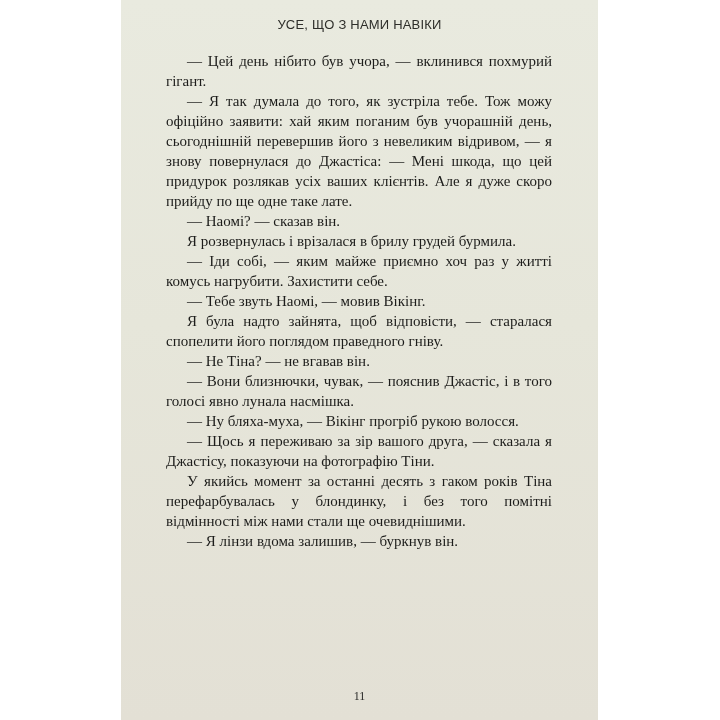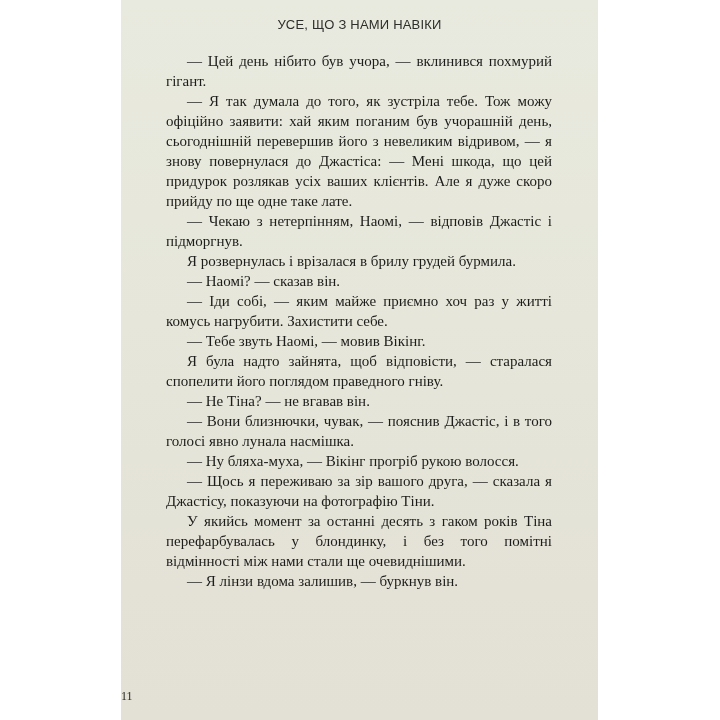--- a/index.html
+++ b/index.html
@@ -44,38 +44,37 @@
   }
   .body-text p {
     margin: 0;
     text-indent: 21px;
   }
   .folio {
     position: absolute;
     top: 689px;
     left: 0;
     width: 100%;
-    text-align: left;
+    text-align: center;
     font-family: "Liberation Serif", serif;
     font-size: 12px;
     color: #2a2a28;
   }
 </style>
 </head>
 <body>
 
 <div class="page">
   <div class="running-head">УСЕ, ЩО З НАМИ НАВІКИ</div>
 
   <div class="body-text">
     <p>— Цей день нібито був учора, — вклинився похмурий гігант.</p>
     <p>— Я так думала до того, як зустріла тебе. Тож можу офіційно заявити: хай яким поганим був учорашній день, сьогоднішній перевершив його з невеликим відривом, — я знову повернулася до Джастіса: — Мені шкода, що цей придурок розлякав усіх ваших клієнтів. Але я дуже скоро прийду по ще одне таке лате.</p>
-    <p>— Чекаю з нетерпінням, Наомі, — відповів Джастіс і підморгнув.</p>
+    <p>— Наомі? — сказав він.</p>
     <p>Я розвернулась і врізалася в брилу грудей бурмила.</p>
-    <p>— Наомі? — сказав він.</p>
     <p>— Іди собі, — яким майже приємно хоч раз у житті комусь нагрубити. Захистити себе.</p>
     <p>— Тебе звуть Наомі, — мовив Вікінг.</p>
     <p>Я була надто зайнята, щоб відповісти, — старалася спопелити його поглядом праведного гніву.</p>
     <p>— Не Тіна? — не вгавав він.</p>
     <p>— Вони близнючки, чувак, — пояснив Джастіс, і в того голосі явно лунала насмішка.</p>
     <p>— Ну бляха-муха, — Вікінг прогріб рукою волосся.</p>
     <p>— Щось я переживаю за зір вашого друга, — сказала я Джастісу, показуючи на фотографію Тіни.</p>
     <p>У якийсь момент за останні десять з гаком років Тіна перефарбувалась у блондинку, і без того помітні відмінності між нами стали ще очевиднішими.</p>
     <p>— Я лінзи вдома залишив, — буркнув він.</p>
 

